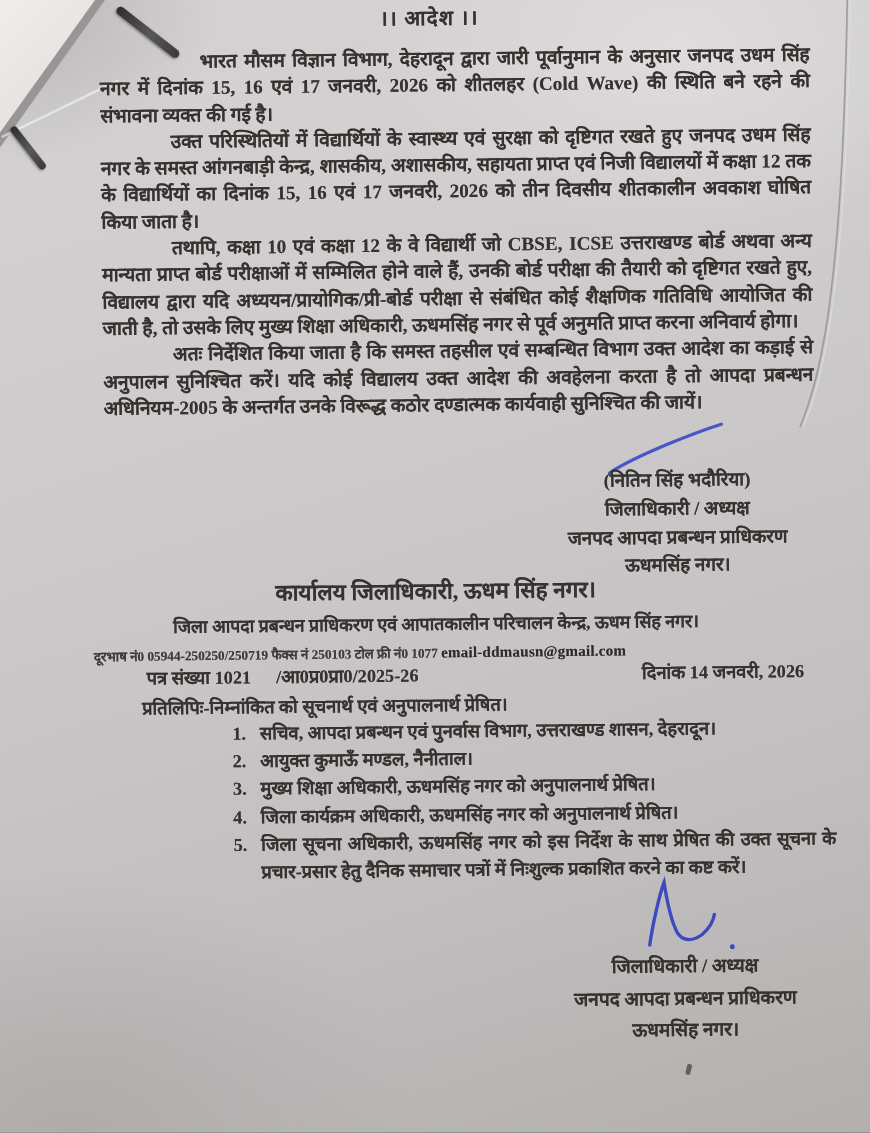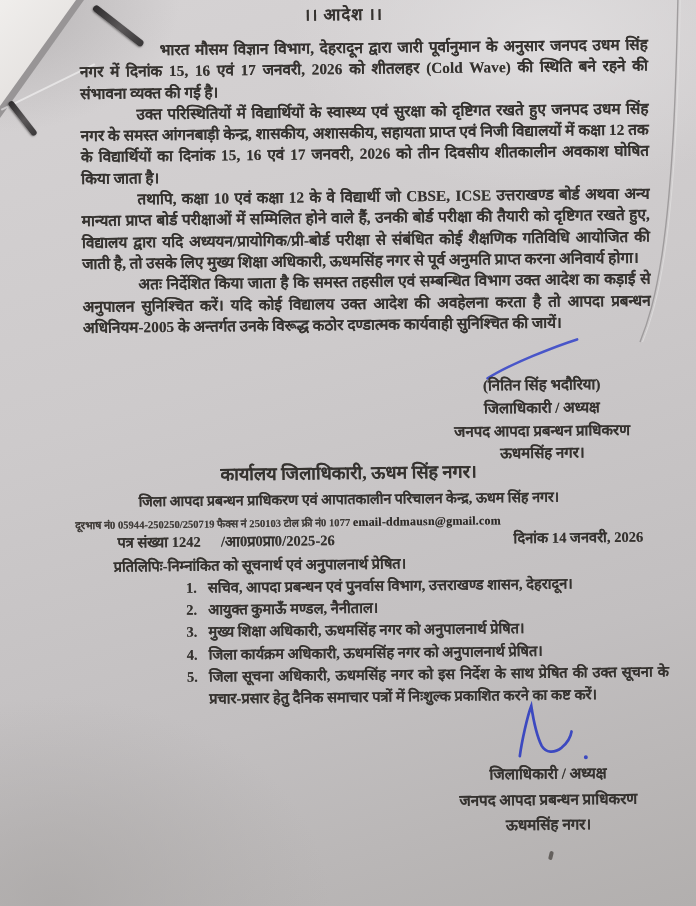--- a/index.html
+++ b/index.html
@@ -108,21 +108,21 @@
 
     <div class="office-title">कार्यालय जिलाधिकारी, ऊधम सिंह नगर।</div>
     <div class="office-subtitle">जिला आपदा प्रबन्धन प्राधिकरण एवं आपातकालीन परिचालन केन्द्र, ऊधम सिंह नगर।</div>
 
     <div class="contact-line">
       <span>दूरभाष नं0 05944-250250/250719 फैक्स नं 250103 टोल फ्री नं0 1077</span>
       <b>email-ddmausn@gmail.com</b>
     </div>
 
     <div class="ref-row">
-      <span class="ref-no">पत्र संख्या 1242</span>
+      <span class="ref-no">पत्र संख्या 1021</span>
       <span class="ref-file">/आ0प्र0प्रा0/2025-26</span>
       <span class="ref-date">दिनांक  14 जनवरी, 2026</span>
     </div>
 
     <div class="copy-heading">प्रतिलिपिः-निम्नांकित को सूचनार्थ एवं अनुपालनार्थ प्रेषित।</div>
 
     <div class="copy-list">
       <div class="copy-item">
         <span class="copy-num">1.</span>
         <span class="copy-text">सचिव, आपदा प्रबन्धन एवं पुनर्वास विभाग, उत्तराखण्ड शासन, देहरादून।</span>

